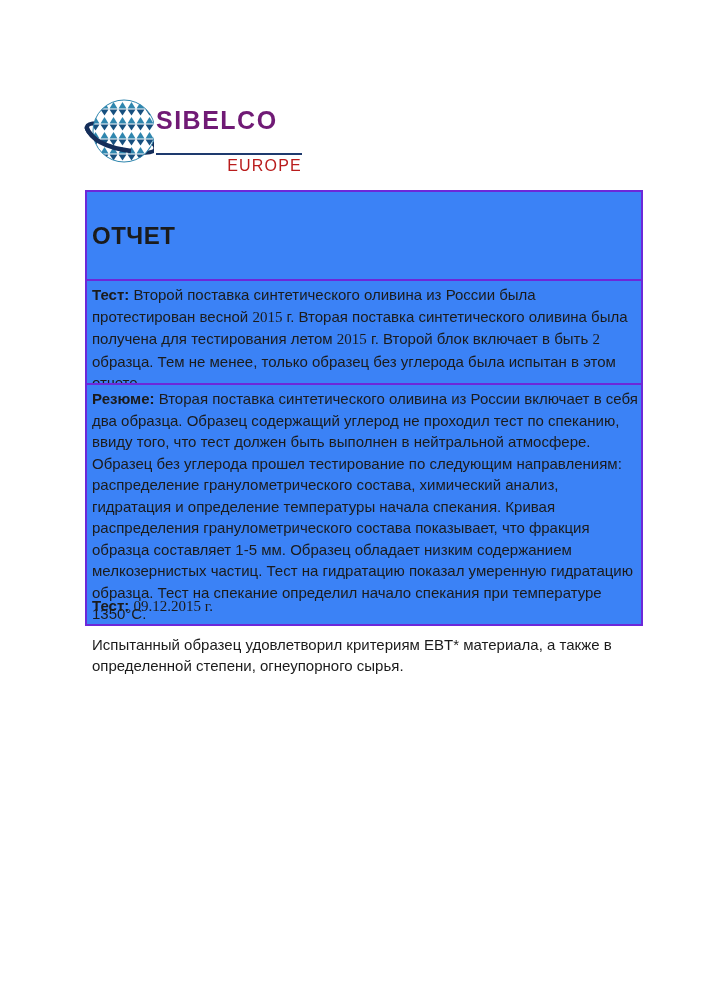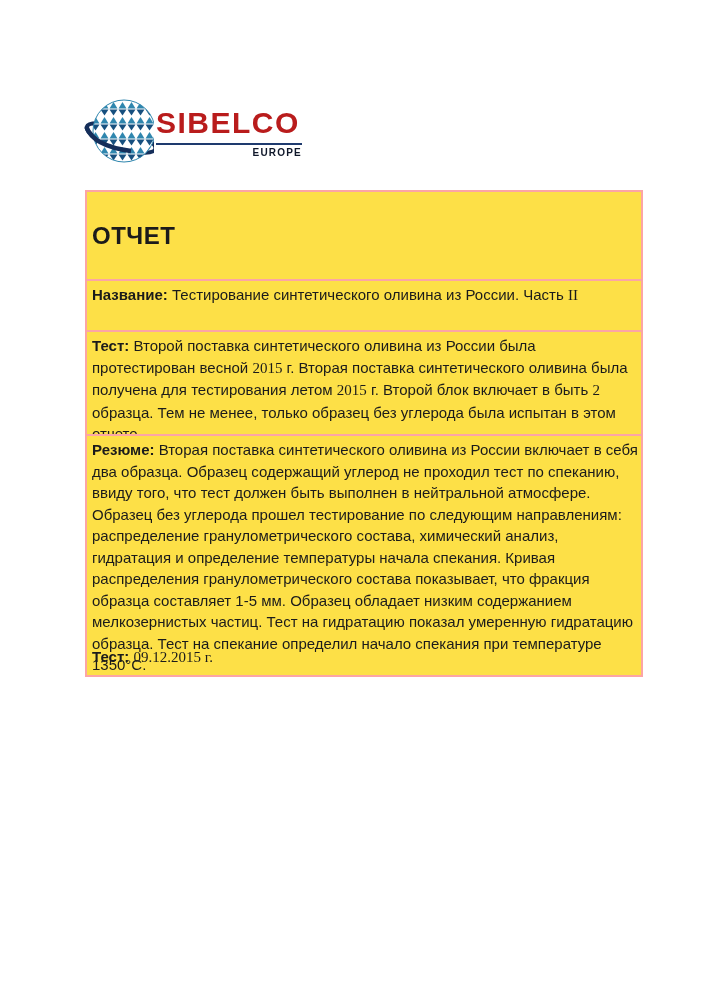--- a/index.html
+++ b/index.html
@@ -8,32 +8,32 @@
     font-family:"Liberation Sans","DejaVu Sans",sans-serif;
     color:#1b1b1b;position:relative;overflow:hidden;
   }
   .page{position:absolute;inset:0;background:#ffffff;}
 
   
   .logo{position:absolute;left:84px;top:94px;display:flex;align-items:flex-start;}
   .logo-globe{width:70px;height:74px;flex:0 0 auto;}
   .logo-text{margin-left:2px;margin-top:14px;width:146px;}
   .logo-brand{
-    font-size:30px;font-weight:bold;letter-spacing:1.5px;color:#b91c1c;
-    line-height:1;padding-bottom:5px;border-bottom:2px solid #1e3a6e;
+    font-size:25px;font-weight:bold;letter-spacing:1.5px;color:#701a75;
+    line-height:1;padding-bottom:20px;border-bottom:2px solid #1e3a6e;
   }
   .logo-region{
-    font-size:10px;font-weight:bold;letter-spacing:1.2px;color:#0f172a;
+    font-size:16px;font-weight:normal;letter-spacing:1.2px;color:#b91c1c;
     text-align:right;margin-top:3px;line-height:1;
   }
 
   
   .report-table{position:absolute;left:85px;top:190px;width:558px;}
   .row{
-    box-sizing:border-box;width:100%;border:2px solid #fca5a5;background:#fde047;
+    box-sizing:border-box;width:100%;border:2px solid #6d28d9;background:#3b82f6;
     padding:3px 2px 0 5px;font-size:15px;line-height:21.5px;
   }
   .row + .row{margin-top:-2px;}
   .r-title{height:91px;padding-top:33px;}
   .r-name{height:53px;}
   .r-goal{height:106px;}
   .r-summary{height:243px;position:relative;}
   .report-title{font-size:24px;font-weight:bold;letter-spacing:0.5px;}
   .row b{font-weight:bold;}
   .row p{margin:0;}
@@ -74,40 +74,36 @@
       <div class="logo-region">EUROPE</div>
     </div>
   </div>
 
   <div class="report-table">
 
     <div class="row r-title">
       <div class="report-title">ОТЧЕТ</div>
     </div>
 
-    <div class="row r-name">
-      <p><b>Название:</b>
-        <span>Тестирование синтетического оливина из России. Часть</span>
-        <span class="serif">II</span></p>
-    </div>
 
     <div class="row r-goal">
       <p><b>Тест:</b>
         <span>Второй поставка синтетического оливина из России была протестирован весной</span>
         <span class="serif">2015</span>
         <span>г. Вторая поставка синтетического оливина была получена для тестирования летом</span>
         <span class="serif">2015</span>
         <span>г. Второй блок включает в быть</span>
         <span class="serif">2</span>
         <span>образца. Тем не менее, только образец без углерода была испытан в этом отчете.</span></p>
     </div>
 
     <div class="row r-summary">
       <p><b>Резюме:</b>
         <span>Вторая поставка синтетического оливина из России включает в себя два образца. Образец содержащий углерод не проходил тест по спеканию, ввиду того, что тест должен быть выполнен в нейтральной атмосфере. Образец без углерода прошел тестирование по следующим направлениям: распределение гранулометрического состава, химический анализ, гидратация и определение температуры начала спекания. Кривая распределения гранулометрического состава показывает, что фракция образца составляет 1-5 мм. Образец обладает низким содержанием мелкозернистых частиц. Тест на гидратацию показал умеренную гидратацию образца. Тест на спекание определил начало спекания при температуре 1350°C.</span></p>
+      <p class="p2">Испытанный образец удовлетворил критериям EBT* материала, а также в определенной степени, огнеупорного сырья.</p>
       <p class="date-line"><b>Тест:</b>
         <span class="serif">09.12.2015 г.</span></p>
     </div>
 
   </div>
 
 
 </div>
 
 </body></html>

